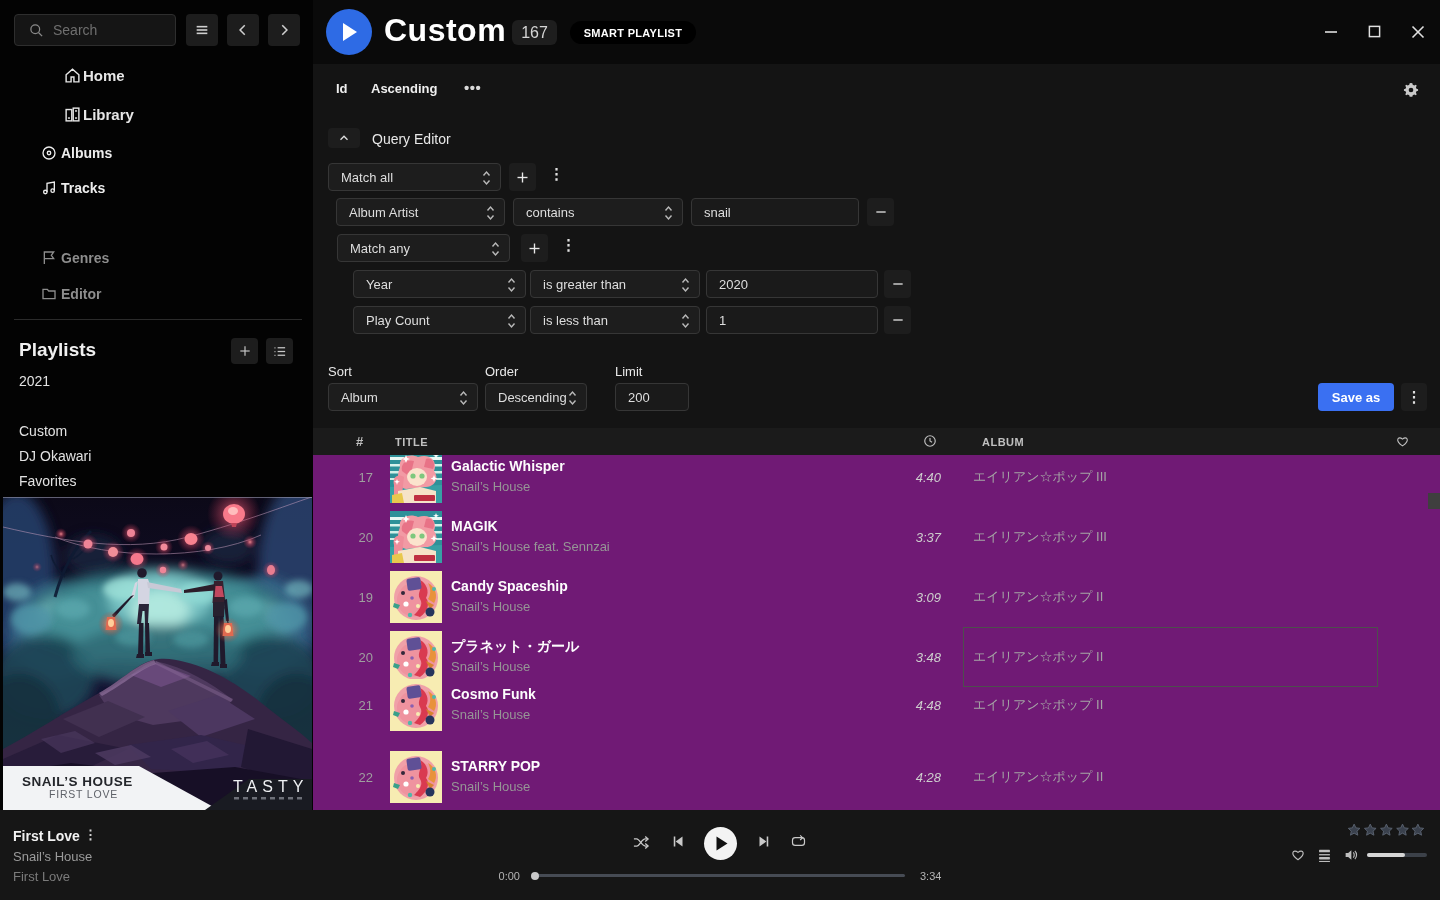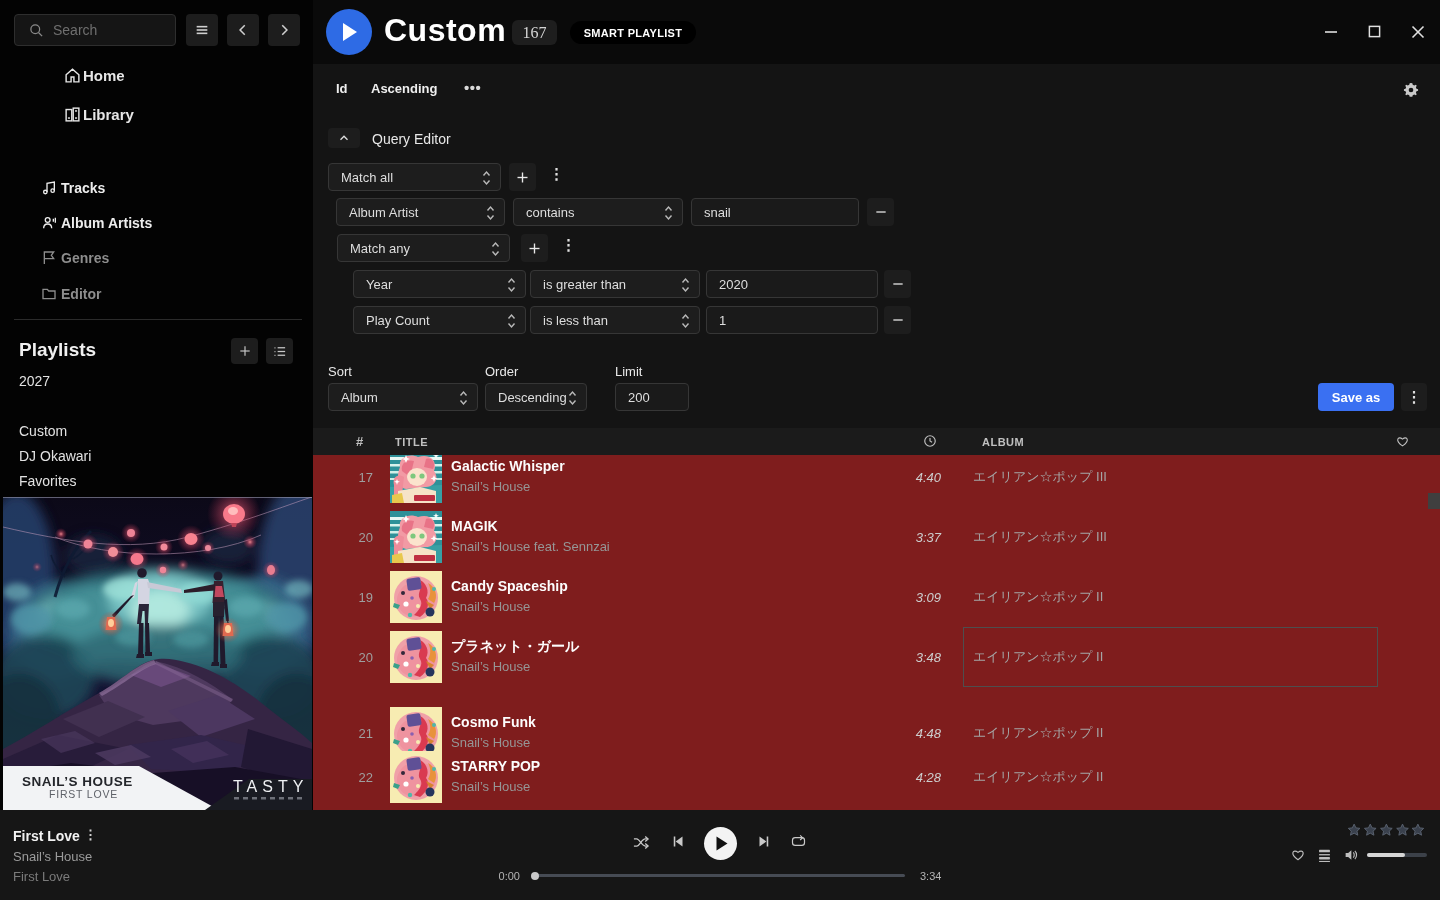--- a/index.html
+++ b/index.html
@@ -31,21 +31,21 @@
   #artwork { position:absolute; left:3px; top:497px; width:309px; height:313px; }
   
   #main { position:absolute; left:313px; top:0; width:1127px; height:810px; background:#101010; }
   #mainhead { position:absolute; left:0; top:0; width:1127px; height:64px; background:#0a0a0a; }
   #playbig { position:absolute; left:13px; top:9px; width:46px; height:46px; border-radius:50%;
     background:#2e6be5; }
   #playbig svg { position:absolute; left:16px; top:13px; }
   #title { position:absolute; left:71px; top:12px; font-size:32px; font-weight:bold; color:#fff;
     letter-spacing:0.5px;}
   #count { position:absolute; left:199px; top:20px; width:45px; height:25px; background:#1e1e1e;
-    border-radius:6px; color:#d5d5d5; font-size:16px; display:flex; align-items:center; justify-content:center;font-family:Liberation Serif, serif; }
+    border-radius:6px; color:#d5d5d5; font-size:16px; display:flex; align-items:center; justify-content:center; }
   #smart { position:absolute; left:257px; top:21px; width:126px; height:23px; background:#000;
     border-radius:12px; color:#fff; font-size:11px; font-weight:bold; letter-spacing:0.3px;
     display:flex; align-items:center; justify-content:center; }
   .winbtn { position:absolute; top:25px; color:#e0e0e0; }
   #panel { position:absolute; left:0; top:64px; width:1127px; height:364px; background:#141414; }
   #sortbar { position:absolute; left:0; top:0; width:1127px; height:52px; color:#efefef; }
   
   .sel { position:absolute; height:28px; background:#1d1d1d; border:1px solid #363636; border-radius:4px;
     color:#dedede; font-size:13px; display:flex; align-items:center; padding-left:12px; }
   .sel .udv, .sel svg { position:absolute; right:9px; top:6px; }
@@ -54,21 +54,21 @@
   .qbtn { position:absolute; width:27px; height:28px; background:#1d1d1d; border-radius:4px;
     color:#dedede; display:flex; align-items:center; justify-content:center; }
   .lbl { position:absolute; color:#e8e8e8; font-size:13px; }
   #saveas { position:absolute; left:1005px; top:319px; width:76px; height:28px; background:#3a70f2;
     border-radius:4px; color:#fff; font-size:13px; font-weight:bold; display:flex; align-items:center;
     justify-content:center; }
   
   #thead { position:absolute; left:0; top:428px; width:1127px; height:27px; background:#1b1b1b;
     color:#c0c0c0; font-size:11px; font-weight:bold; }
   #tracks { position:absolute; left:0; top:455px; width:1127px; height:355px; overflow:hidden;
-    background:#7f1d1d; }
+    background:#701a75; }
   .row { position:absolute; left:0; width:1127px; height:60px; }
   .rnum { position:absolute; left:28px; top:0; width:32px; height:60px; color:#9f9f9f; font-size:13px;
     display:flex; align-items:center; justify-content:flex-end; }
   .thumb { position:absolute; left:77px; top:4px; width:52px; height:52px; }
   .rtitle { position:absolute; left:138px; top:11px; font-size:14px; font-weight:bold; color:#fdfdfd; }
   .rartist { position:absolute; left:138px; top:32px; font-size:13px; color:#969696; }
   .rdur { position:absolute; left:560px; top:0; width:68px; height:60px; color:#cdcdcd; font-size:13px;
     display:flex; align-items:center; justify-content:flex-end;font-style:italic; }
   .ralbum { position:absolute; left:660px; top:0; height:60px; color:#a5a5a5; font-size:13px;
     display:flex; align-items:center; }
@@ -127,36 +127,34 @@
         <rect x="13" y="3" width="8" height="18"></rect>
         <line x1="5.5" y1="17" x2="8.5" y2="17"></line>
         <line x1="15.5" y1="7" x2="18.5" y2="7"></line>
         <line x1="15.5" y1="17" x2="18.5" y2="17"></line>
       </svg>
     <span class="txt">Library</span>
     <svg style="left:282px" width="13" height="13" viewBox="0 0 24 24" fill="none" stroke="#bbb" stroke-width="2.4">
         <polyline points="5,15 12,8 19,15"></polyline>
       </svg>
   </div>
+  <div class="subitem" style="top:138px">
+    <svg width="16" height="16" viewBox="0 0 24 24" fill="none" stroke="#ededed" stroke-width="2">
+        <circle cx="12" cy="12" r="9"></circle>
+        <circle cx="12" cy="12" r="2.6"></circle>
+      </svg>
+    <span class="txt">Albums</span>
+  </div>
   <div class="subitem" style="top:173px">
     <svg width="16" height="16" viewBox="0 0 24 24" fill="none" stroke="#ededed" stroke-width="2">
         <path d="M9 18 V5 L20 3 V16"></path>
         <circle cx="6.5" cy="18" r="2.6"></circle>
         <circle cx="17.5" cy="16" r="2.6"></circle>
       </svg>
     <span class="txt">Tracks</span>
-  </div>
-  <div class="subitem" style="top:208px">
-    <svg width="16" height="16" viewBox="0 0 24 24" fill="none" stroke="#ededed" stroke-width="2">
-        <circle cx="10" cy="7.5" r="3.6"></circle>
-        <path d="M4 20 C4 15.5 7 13.5 10 13.5 C13 13.5 16 15.5 16 20"></path>
-        <path d="M18.5 5.5 L18.5 10"></path>
-        <path d="M21.5 4 L21.5 11.5"></path>
-      </svg>
-    <span class="txt">Album Artists</span>
   </div>
   <div class="subitem dim" style="top:243px">
     <svg width="16" height="16" viewBox="0 0 24 24" fill="none" stroke="#8d8d8d" stroke-width="2">
         <path d="M5 21 V3 H19 L15.5 8 L19 13 H5"></path>
       </svg>
     <span class="txt">Genres</span>
   </div>
   <div class="subitem dim" style="top:279px">
     <svg width="16" height="16" viewBox="0 0 24 24" fill="none" stroke="#8d8d8d" stroke-width="2">
         <path d="M3 19 V5 H9.5 L11.5 7.5 H21 V19 Z"></path>
@@ -174,21 +172,21 @@
   <div class="plbtn" style="left:266px">
     <svg width="15" height="15" viewBox="0 0 24 24" stroke="#c9c9c9" stroke-width="2" fill="none">
         <line x1="9" y1="6" x2="21" y2="6"></line>
         <line x1="9" y1="12" x2="21" y2="12"></line>
         <line x1="9" y1="18" x2="21" y2="18"></line>
         <line x1="4" y1="6" x2="5.5" y2="6"></line>
         <line x1="4" y1="12" x2="5.5" y2="12"></line>
         <line x1="4" y1="18" x2="5.5" y2="18"></line>
       </svg>
   </div>
-  <div class="plitem" style="top:368px">2027</div>
+  <div class="plitem" style="top:368px">2021</div>
   <div class="plitem" style="top:418px">Custom</div>
   <div class="plitem" style="top:443px">DJ Okawari</div>
   <div class="plitem" style="top:468px">Favorites</div>
   <div id="artwork">
   <svg width="309" height="313" viewBox="0 0 309 313">
     <defs>
       <linearGradient id="sky" x1="0" y1="0" x2="0" y2="1">
         <stop offset="0" stop-color="#0c0918"></stop>
         <stop offset="0.6" stop-color="#141030"></stop>
         <stop offset="1" stop-color="#1c1840"></stop>
@@ -560,21 +558,21 @@
       <div class="rnum">20</div>
       <svg class="thumb" viewBox="0 0 52 52">
           <use href="#art2"></use>
         </svg>
       <div class="rtitle">プラネット・ガール</div>
       <div class="rartist">Snail’s House</div>
       <div class="rdur">3:48</div>
       <div class="ralbum">エイリアン☆ポップ II</div>
       <div style="position:absolute;left:650px;top:0;width:415px;height:60px;border:1px solid #4e4e4e"></div>
     </div>
-    <div class="row" style="top:248px">
+    <div class="row" style="top:220px">
       <div class="rnum">21</div>
       <svg class="thumb" viewBox="0 0 52 52">
           <use href="#art2"></use>
         </svg>
       <div class="rtitle">Cosmo Funk</div>
       <div class="rartist">Snail’s House</div>
       <div class="rdur">4:48</div>
       <div class="ralbum">エイリアン☆ポップ II</div>
     </div>
     <div class="row" style="top:292px">

